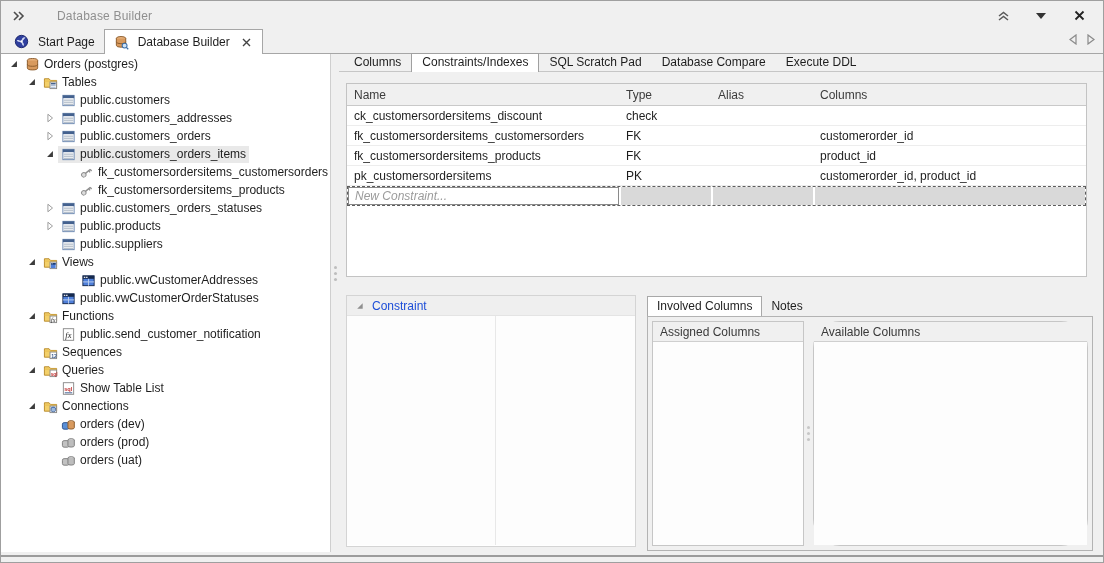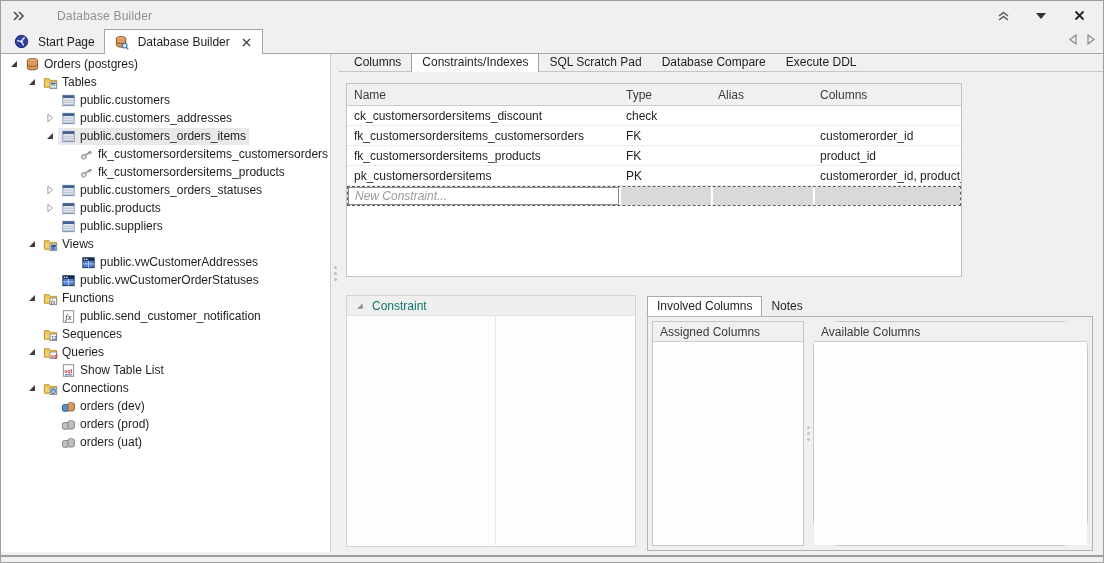--- a/index.html
+++ b/index.html
@@ -30,34 +30,34 @@
   .t-icon{width:15px;height:15px;flex:0 0 15px;margin-right:4px;display:inline-flex;}
   .t-icon svg{width:15px;height:15px;}
   .vsplitter{width:8px;flex:0 0 8px;background:#f0f0f0;position:relative;}
   .vdots{position:absolute;left:3px;top:212px;width:3px;height:3px;border-radius:50%;background:#bdbdbd;box-shadow:0 6px 0 #bdbdbd,0 12px 0 #bdbdbd;}
   .rightpane{flex:1;position:relative;background:#f0f0f0;min-width:0;}
   
   .doctabs{display:flex;height:18px;align-items:flex-end;padding-left:5px;border-bottom:1px solid #c6c6c6;background:#f0f0f0;}
   .doctab{padding:1px 10px 2px;color:#1e1e1e;}
   .doctab.active{background:#fff;border:1px solid #a0a0a0;border-bottom:none;margin-bottom:-1px;padding-bottom:3px;}
   
-  .grid{position:absolute;left:7px;top:29px;width:616px;height:194px;background:#fff;border:1px solid #c3c3c3;overflow:hidden;}
+  .grid{position:absolute;left:7px;top:29px;width:741px;height:194px;background:#fff;border:1px solid #c3c3c3;overflow:hidden;}
   .grid-header{display:flex;height:22px;background:#f0f0f0;border-bottom:1px solid #c9c9c9;align-items:center;color:#3c3c3c;}
   .gcell{padding:0 7px;overflow:hidden;white-space:nowrap;}
   .c0{width:272px;flex:0 0 272px;}
   .c1{width:92px;flex:0 0 92px;}
   .c2{width:102px;flex:0 0 102px;}
   .c3{flex:1;}
   .grid-row{display:flex;height:20px;align-items:center;border-bottom:1px solid #ededed;}
   .new-row{display:flex;height:20px;border:1px dashed #5c5c5c;align-items:stretch;}
   .nr-name{width:271px;flex:0 0 271px;background:#fff;border:1px solid #8a8a8a;display:flex;align-items:center;padding:0 6px;font-style:italic;color:#9b9b9b;overflow:hidden;white-space:nowrap;}
   .nr-cell{background:#d9d9d9;border-left:2px solid #fff;}
   
   .constraint-panel{position:absolute;left:7px;top:241px;width:290px;height:252px;border:1px solid #d4d4d4;background:#fff;}
-  .cp-header{height:20px;background:#efefef;display:flex;align-items:center;gap:7px;padding-left:7px;color:#0f766e;border-bottom:1px solid #e4e4e4;}
+  .cp-header{height:20px;background:#efefef;display:flex;align-items:center;gap:7px;padding-left:7px;color:#1d4ed8;border-bottom:1px solid #e4e4e4;}
   .cp-body{position:relative;height:calc(100% - 21px);background:#fdfdfd;}
   .cp-divider{position:absolute;left:148px;top:0;bottom:0;width:1px;background:#e8e8e8;}
   
   .bottom-tabs{position:absolute;left:308px;top:242px;display:flex;align-items:flex-end;height:20px;}
   .btab{padding:2px 9px 3px;color:#1e1e1e;}
   .btab.active{background:#fff;border:1px solid #a8a8a8;border-bottom:none;}
   .involved{position:absolute;left:308px;top:262px;width:446px;height:235px;border:1px solid #b3b3b3;background:#f0f0f0;padding:4px;display:flex;}
   .ilist{background:#fdfdfd;border:1px solid #c6c6c6;display:flex;flex-direction:column;min-width:0;}
   .ilist.assigned{flex:0 0 152px;}
   .ilist.available{flex:1;border-radius:27px;}
@@ -211,20 +211,39 @@
                 <line x1="3" y1="9.8" x2="13" y2="9.8" stroke="#9aa7b8"></line>
                 <line x1="3" y1="12" x2="13" y2="12" stroke="#9aa7b8"></line>
               </svg>
             </span>
             <span>public.customers_addresses</span>
           </span>
         </div>
         <div class="tree-row" style="padding-left: 40px;">
           <span class="t-arrow">
             <svg width="10" height="10" viewBox="0 0 12 12">
+              <polygon points="3.5,1.5 9,6 3.5,10.5" fill="#fff" stroke="#8a8a8a"></polygon>
+            </svg>
+          </span>
+          <span class="row-body">
+            <span class="t-icon">
+              <svg viewBox="0 0 16 16">
+                <rect x="2" y="2.5" width="12" height="11" fill="#fff" stroke="#6a87b0"></rect>
+                <rect x="2" y="2.5" width="12" height="3" fill="#44618e"></rect>
+                <line x1="3" y1="7.6" x2="13" y2="7.6" stroke="#9aa7b8"></line>
+                <line x1="3" y1="9.8" x2="13" y2="9.8" stroke="#9aa7b8"></line>
+                <line x1="3" y1="12" x2="13" y2="12" stroke="#9aa7b8"></line>
+              </svg>
+            </span>
+            <span>public.customers_orders</span>
+          </span>
+        </div>
+        <div class="tree-row" style="padding-left: 40px;">
+          <span class="t-arrow">
+            <svg width="10" height="10" viewBox="0 0 12 12">
               <polygon points="9.5,2.5 9.5,9.5 2.5,9.5" fill="#3c3c3c"></polygon>
             </svg>
           </span>
           <span class="row-body selected">
             <span class="t-icon">
               <svg viewBox="0 0 16 16">
                 <rect x="2" y="2.5" width="12" height="11" fill="#fff" stroke="#6a87b0"></rect>
                 <rect x="2" y="2.5" width="12" height="3" fill="#44618e"></rect>
                 <line x1="3" y1="7.6" x2="13" y2="7.6" stroke="#9aa7b8"></line>
                 <line x1="3" y1="9.8" x2="13" y2="9.8" stroke="#9aa7b8"></line>

